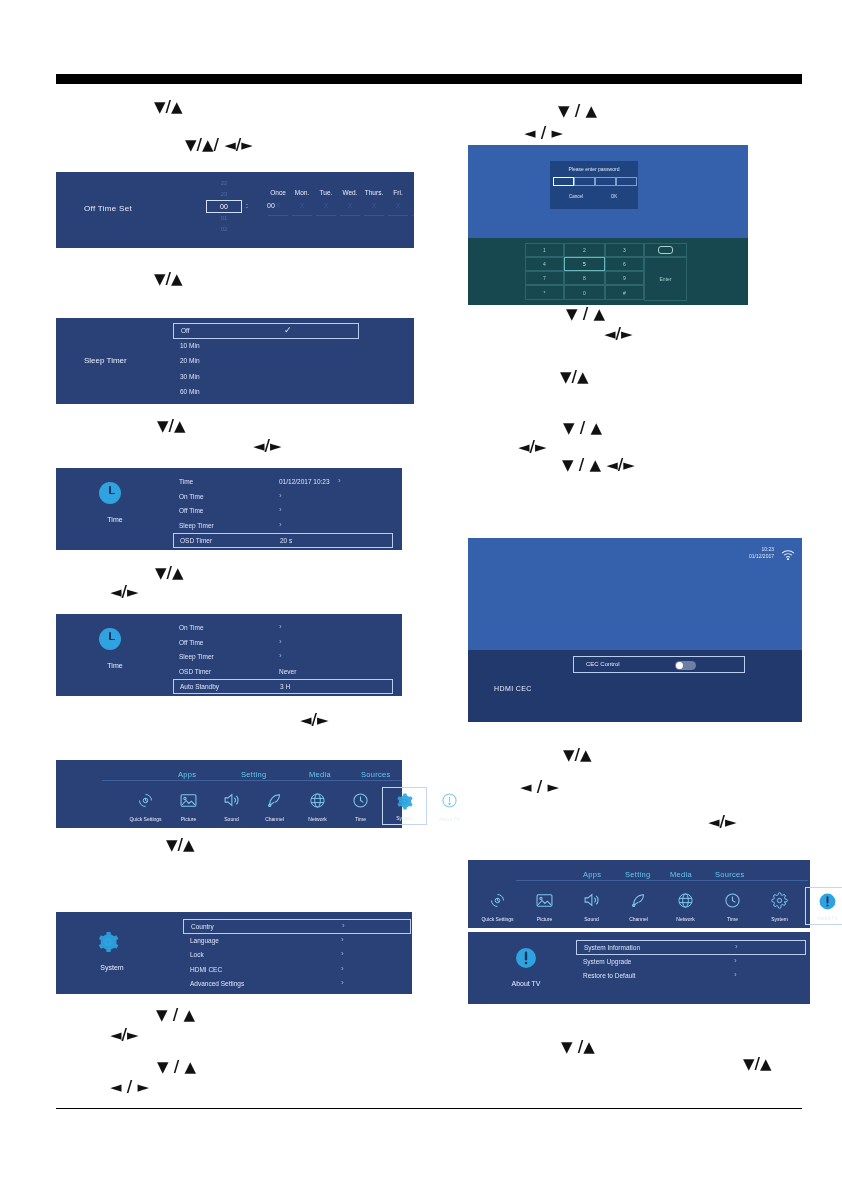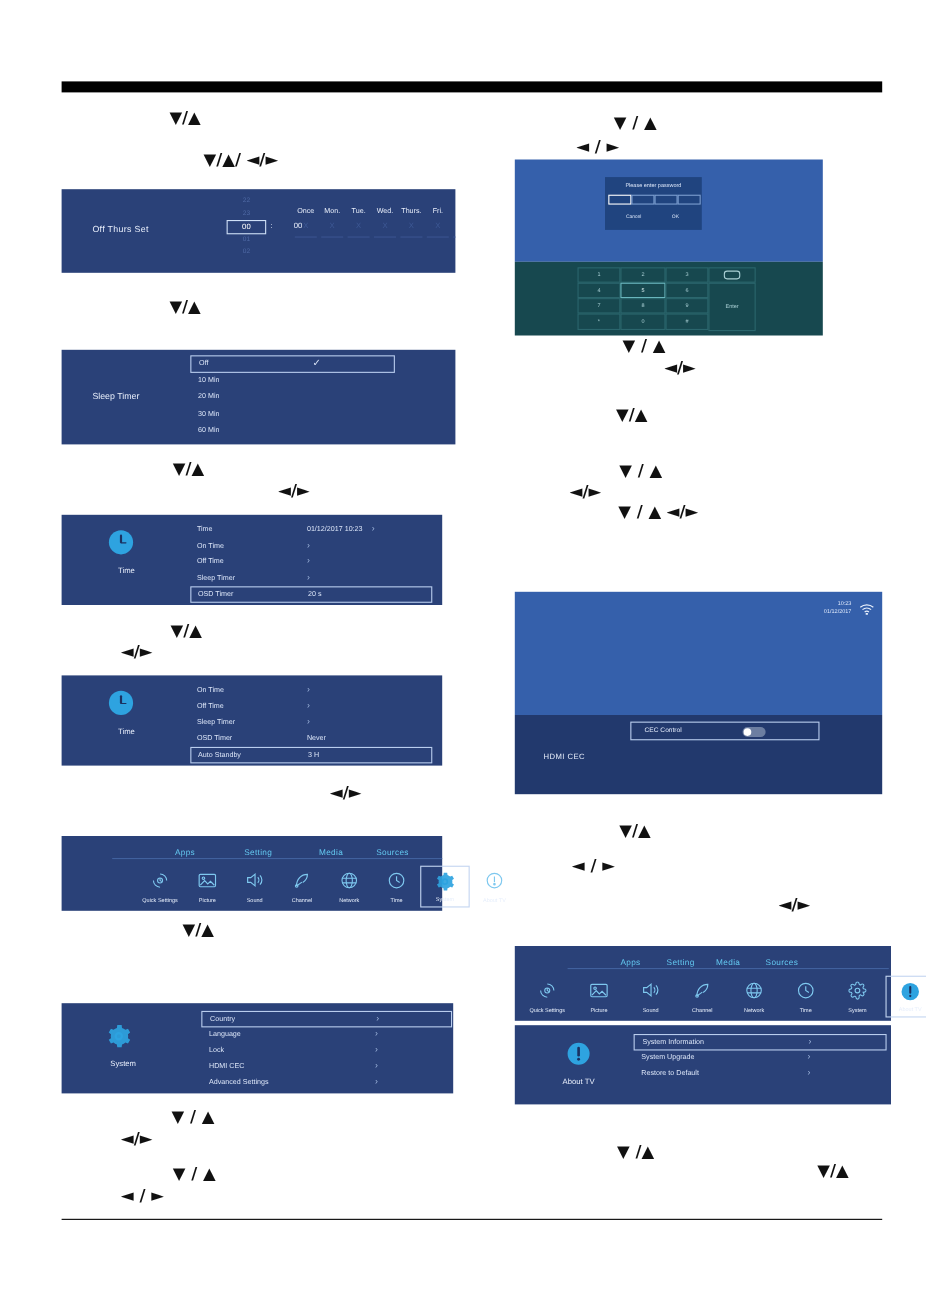--- a/index.html
+++ b/index.html
@@ -60,21 +60,21 @@
   
   .clock{width:22px;height:22px;border-radius:50%;background:#2ea3e0;position:relative;}
   .clock::before{content:"";position:absolute;left:10px;top:4px;width:1.6px;height:7.5px;background:#1b3261;border-radius:1px;}
   .clock::after{content:"";position:absolute;left:10.5px;top:10.5px;width:5.5px;height:1.6px;background:#1b3261;border-radius:1px;}
 
   
   .navmenu{background:#2a4178;}
   #main-menu-system{position:absolute;left:56px;top:760px;width:346px;height:68px;}
   #main-menu-about{position:absolute;left:468px;top:860px;width:342px;height:68px;}
   .nav-tabs{position:absolute;top:10px;left:0;width:100%;height:14px;}
-  .nav-tab{position:absolute;top:0;font-size:7.5px;color:#63c8f0;letter-spacing:.3px;}
+  .nav-tab{position:absolute;top:0;font-size:7.5px;color:#63c8f0;letter-spacing:.3px;margin-left:19px;}
   .nav-underline{position:absolute;top:20px;height:1px;background:#41619e;}
   .nav-icons{position:absolute;top:27px;left:0;width:100%;height:40px;}
   .nav-item{position:absolute;top:0;width:43px;height:38px;text-align:center;}
   .nav-item .lbl{font-size:5px;color:#e6eefb;position:absolute;bottom:3px;left:0;width:100%;}
   .nav-item .ico{position:absolute;left:0;right:0;top:3px;height:20px;display:flex;align-items:center;justify-content:center;}
   .nav-item.sel{border:1px solid #c3d5f1;height:36px;}
   .nav-item svg{display:block;}
 
   
   #system-menu{position:absolute;left:56px;top:912px;width:356px;height:82px;background:#2a4178;}
@@ -148,21 +148,21 @@
   <div class="keys" style="left:563px;top:421px;">▼ / ▲</div>
   <div class="keys" style="left:518px;top:440px;">◄/►</div>
   <div class="keys" style="left:562px;top:458px;">▼ / ▲ ◄/►</div>
   <div class="keys" style="left:563px;top:748px;">▼/▲</div>
   <div class="keys" style="left:520px;top:780px;">◄ / ►</div>
   <div class="keys" style="left:708px;top:815px;">◄/►</div>
   <div class="keys" style="left:561px;top:1040px;">▼ /▲</div>
   <div class="keys" style="left:743px;top:1057px;">▼/▲</div>
 
   <div class="osd" id="off-time-set">
-    <div class="ots-label">Off Thurs Set</div>
+    <div class="ots-label">Off Time Set</div>
     <div class="ots-hourcol">
       <div>22</div>
       <div>23</div>
       <div class="ots-hourbox">00</div>
       <div>01</div>
       <div>02</div>
     </div>
     <div class="ots-colon">:</div>
     <div class="ots-min">00</div>
     <div class="ots-days">

